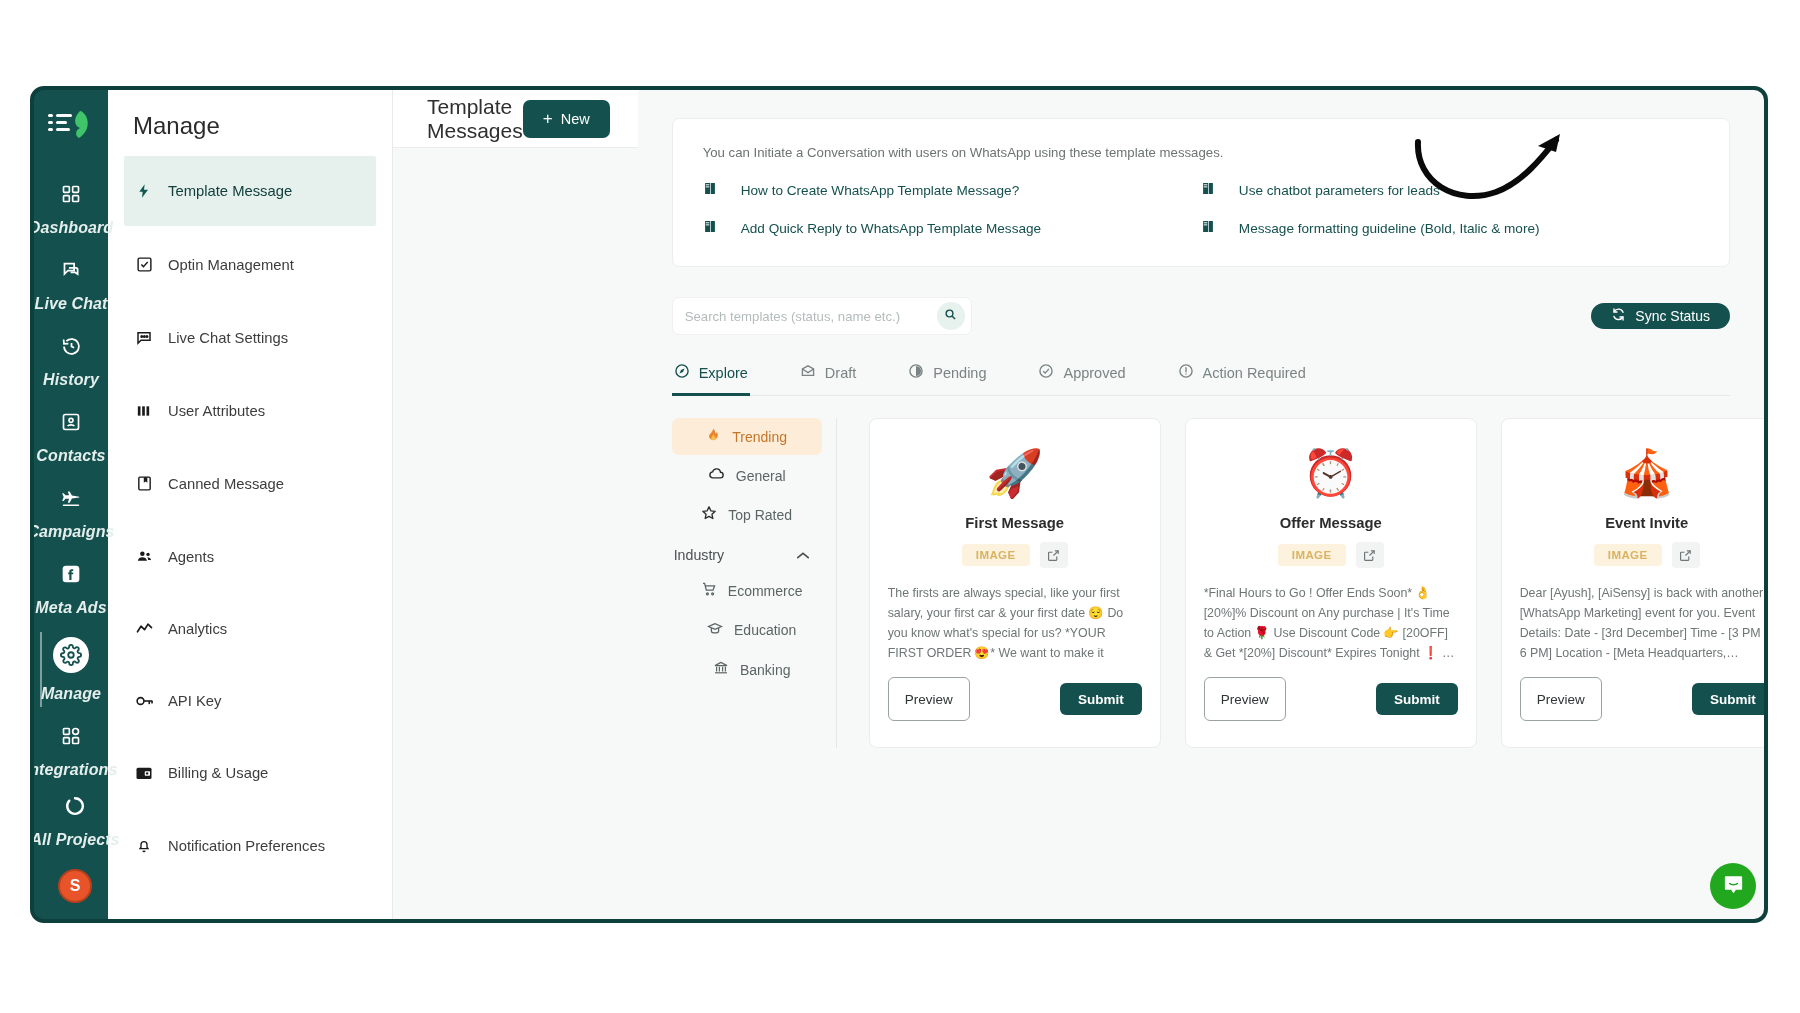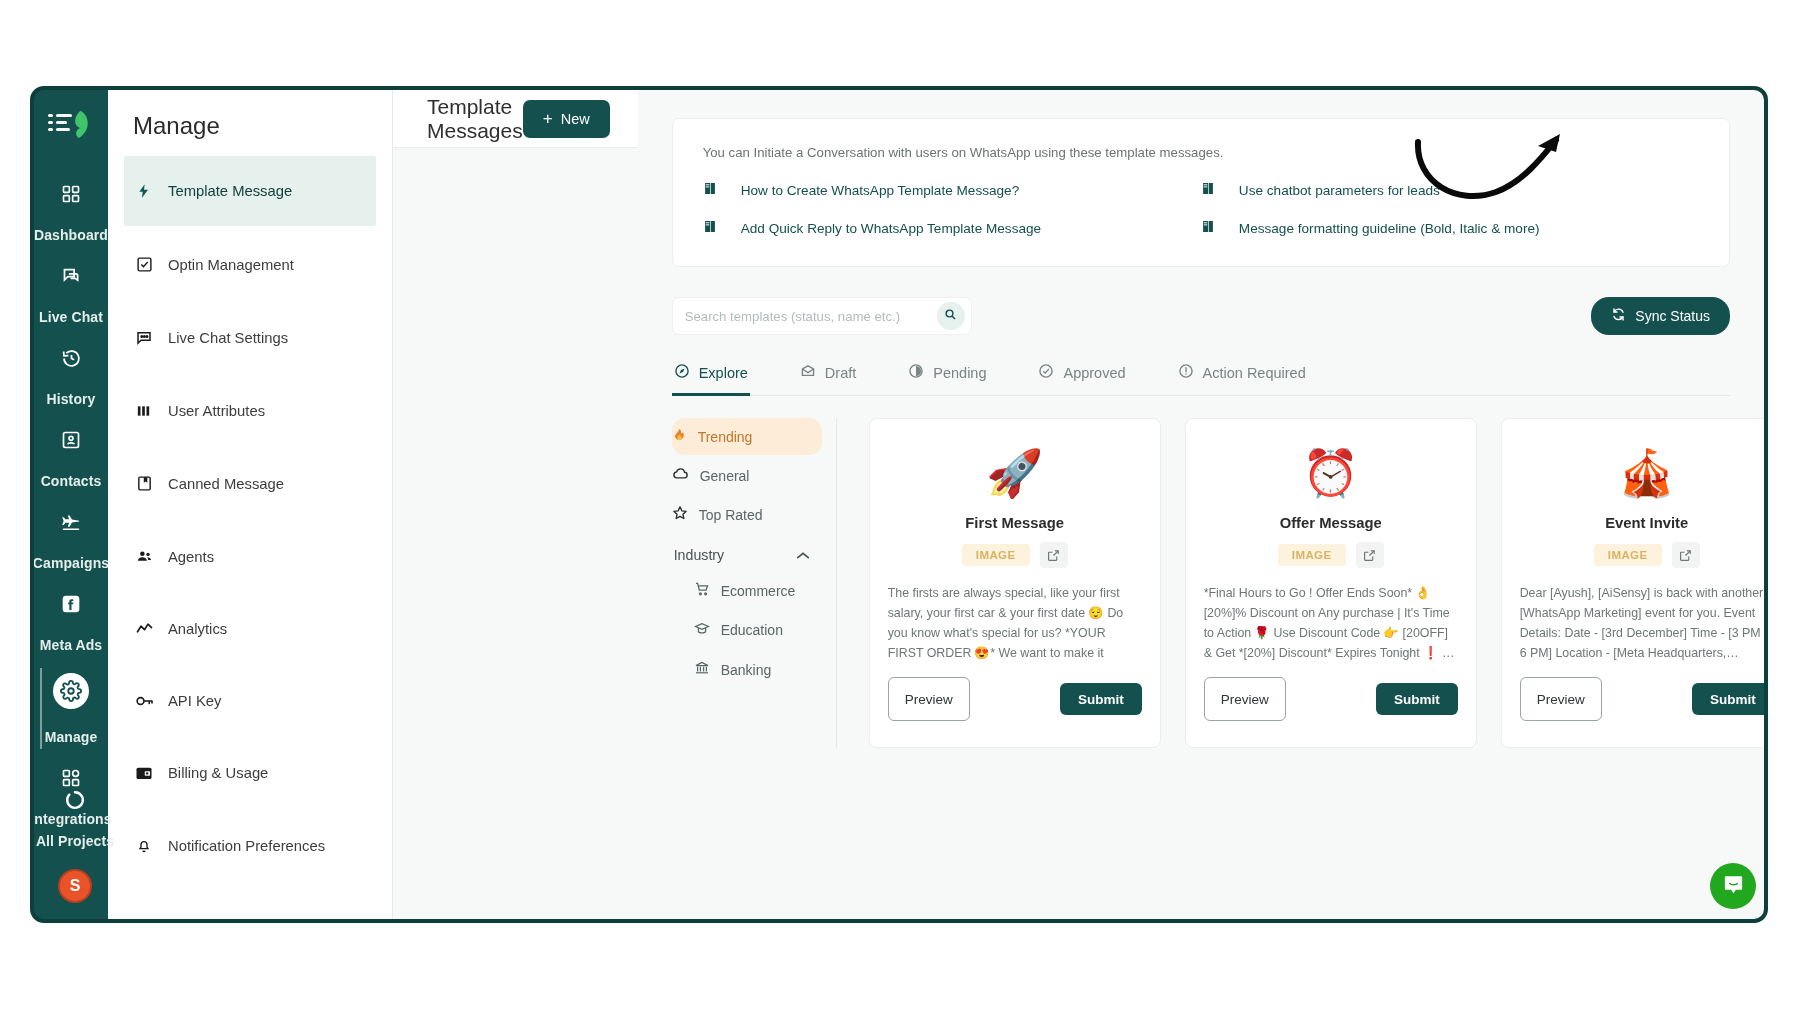--- a/index.html
+++ b/index.html
@@ -33,22 +33,22 @@
   }
   #logo { width: 54px; height: 40px; display:flex; align-items:center; justify-content:center; margin-bottom: 30px; }
   .rail-item {
     width: 74px; padding: 7px 0 6px;
     display: flex; flex-direction: column; align-items: center;
     cursor: pointer; position: relative;
     margin-bottom: 7px;
   }
   .rail-item .ri-ico { height: 26px; display:flex;align-items:center;justify-content:center; }
   .rail-item .ri-label {
-    color: #e4eeec; font-size: 14px; margin-top: 20px; letter-spacing: .1px;
-    font-weight: 600; white-space: nowrap;
+    color: #e4eeec; font-size: 16px; margin-top: 12px; letter-spacing: .1px;
+    font-weight: 600; white-space: nowrap; font-style: italic;
   }
   .rail-item.active .ri-ico {
     background: #ffffff; border-radius: 50%;
     width: 36px; height: 36px;
   }
   .rail-item.active { }
   .rail-item.active::before {
     content:""; position:absolute; left: 6px; top: 2px; bottom: 2px; width: 2px;
     background: rgba(255,255,255,.45);
   }
@@ -118,40 +118,40 @@
   #search-input {
     border: none; outline: none; flex: 1; font-size: 13.2px; color: #3a3a3a;
     font-family: inherit; background: transparent;
   }
   #search-input::placeholder { color: #b3bbbb; }
   #search-btn {
     width: 28px; height: 28px; border-radius: 50%; background: #e7f1ee;
     display:flex; align-items:center; justify-content:center; cursor:pointer; border:none;
   }
   #sync-btn {
-    background: #14504e; color:#fff; border:none; border-radius: 18px; height: 38px;
+    background: #14504e; color:#fff; border:none; border-radius: 18px; height: 26px;
     padding: 0 20px; font-size: 14px; cursor:pointer; display:flex; align-items:center;
     gap: 9px; font-family: inherit;
   }
 
   
   #tabs { display:flex; gap: 48px; margin-top: 22px; border-bottom: 1px solid #e6e8e8; }
   .tab {
     display:flex; align-items:center; gap: 9px; padding: 6px 2px 11px;
     cursor:pointer; color:#7b8484; font-size: 14.5px; border-bottom: 3px solid transparent;
     margin-bottom: -1px;
   }
   .tab.active { color: #14504e; border-bottom-color: #14504e; }
 
   
   #lower { display:flex; margin-top: 22px; height: 330px; }
   #cats { width: 165px; flex: 0 0 165px; border-right: 1px solid #e6e8e8; padding-right: 14px; }
   .cat {
-    display:flex; align-items:center; gap: 11px; padding: 9px 0;
-    border-radius: 13px; cursor:pointer; color: #5c6565; font-size: 14px; margin-bottom: 3px;
+    display:flex; align-items:center; gap: 11px; padding: 9px 12px;
+    border-radius: 7px; cursor:pointer; color: #5c6565; font-size: 14px; margin-bottom: 3px; justify-content: center;
   }
   .cat.active { background: #fdecd7; color: #c3762a; }
   .cat-group-head {
     display:flex; align-items:center; justify-content: space-between;
     padding: 11px 12px 9px 2px; font-size: 14.2px; color: #4b5252; cursor:pointer;
   }
   .cat.sub { padding-left: 22px; }
 
   
   #cards { flex: 1; display:flex; gap: 24px; padding-left: 32px; }

